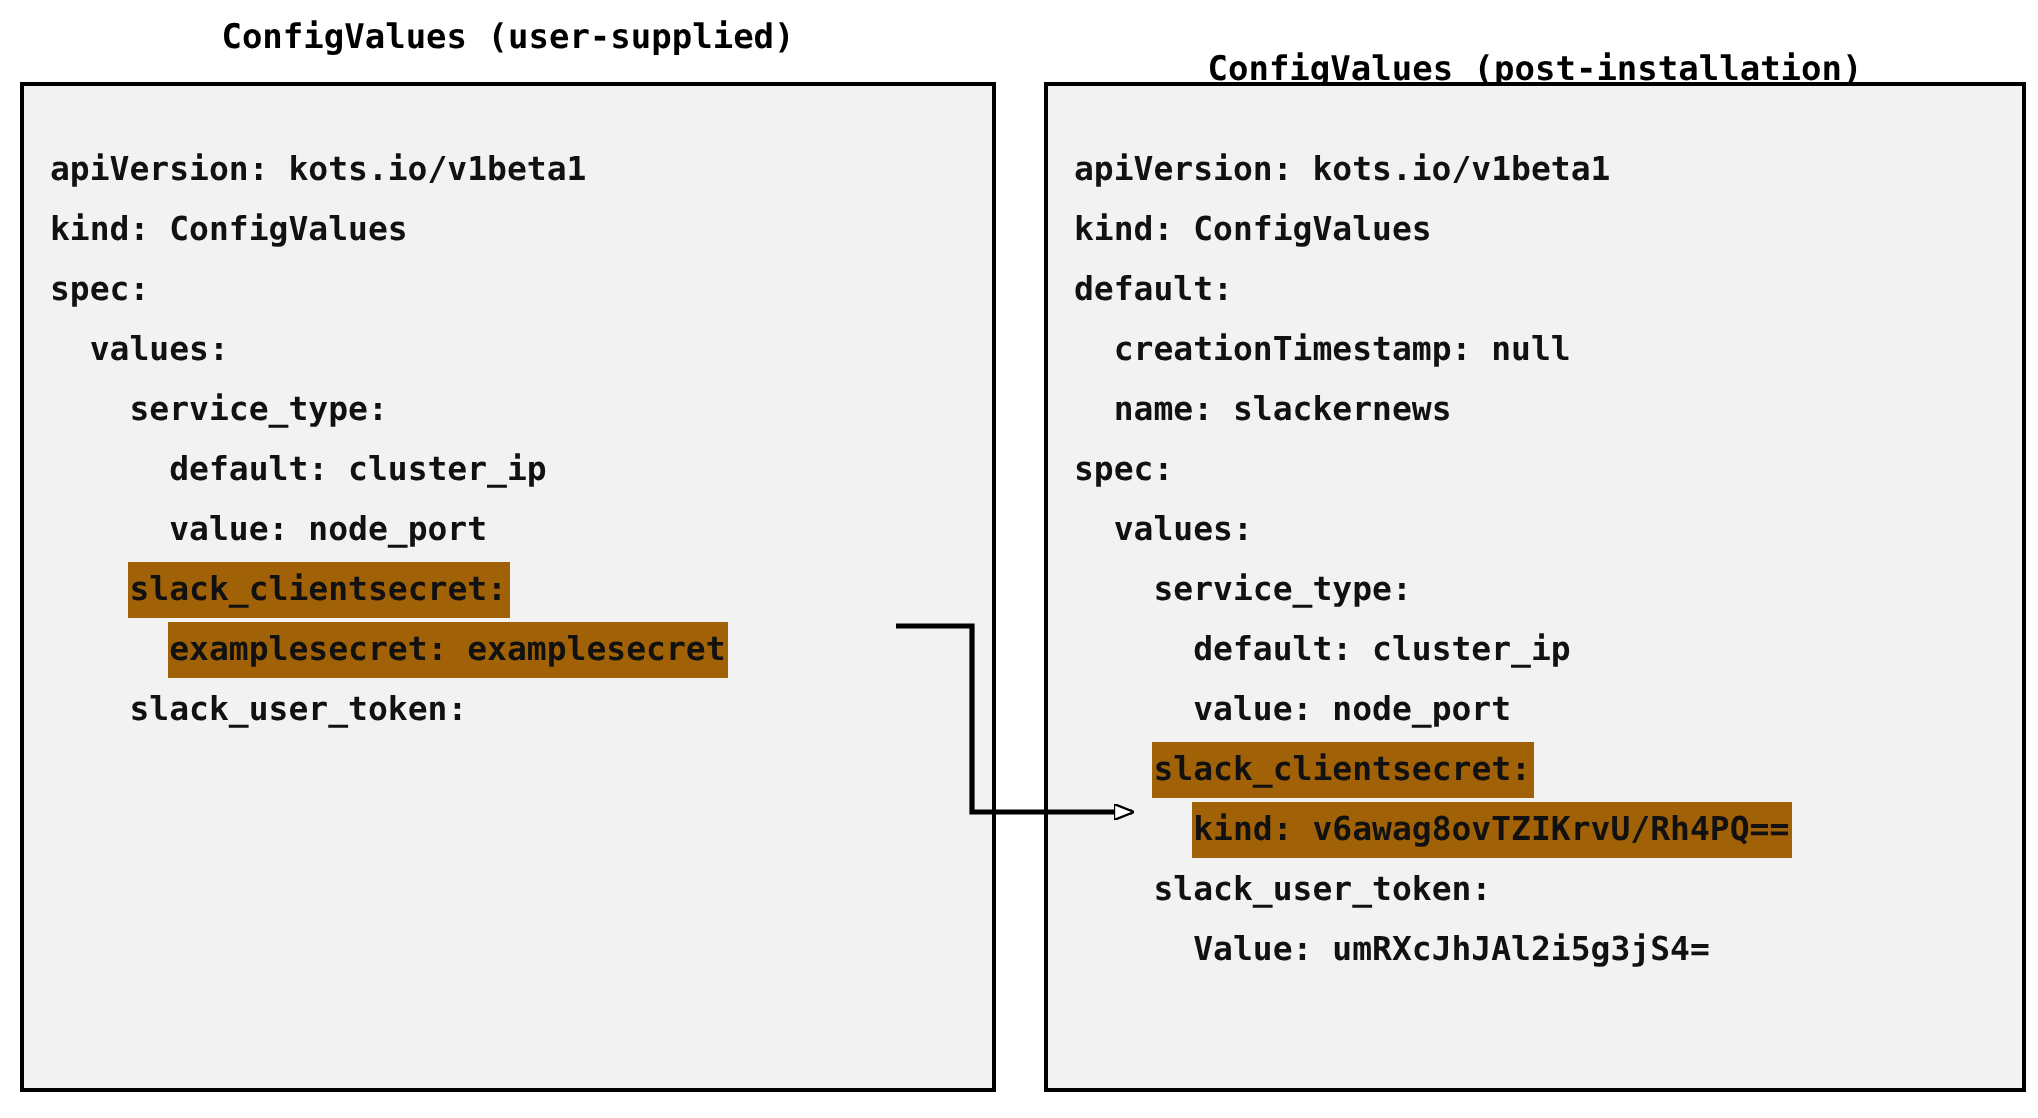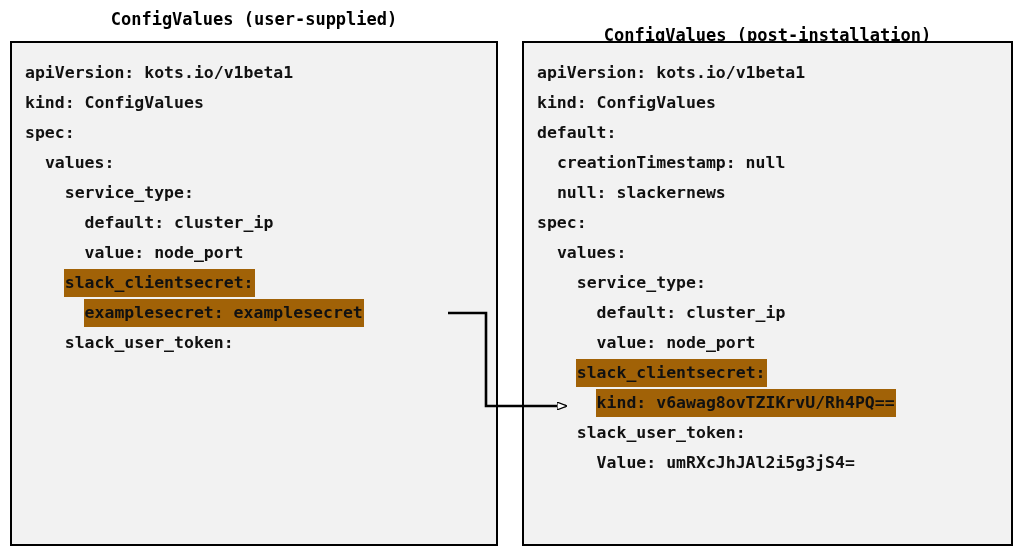--- a/index.html
+++ b/index.html
@@ -41,21 +41,21 @@
     background: #f2f2f2;
     border: 2px solid #000000;
     box-sizing: border-box;
     overflow: hidden;
   }
   #box-left  { left: 10px;  top: 41px; width: 488px; height: 505px; }
   #box-right { left: 522px; top: 41px; width: 491px; height: 505px; }
 
   .code-lines {
     position: absolute;
-    left: 0; top: 4px;
+    left: 0; top: 16px;
     padding: 11px 0 0 0;
     width: 100%;
   }
   .code-line {
     height: 30px;
     line-height: 30px;
     font-family: "DejaVu Sans Mono", "Liberation Mono", monospace;
     font-size: 16.5px;
     font-weight: bold;
     color: #111111;
@@ -104,21 +104,21 @@
         <div class="code-line"><span>    </span><span class="seg">slack_user_token:</span></div>
       </div>
   </div>
 
   <div class="code-box" id="box-right">
     <div class="code-lines" id="lines-right">
         <div class="code-line"><span class="seg">apiVersion: kots.io/v1beta1</span></div>
         <div class="code-line"><span class="seg">kind: ConfigValues</span></div>
         <div class="code-line"><span class="seg">default:</span></div>
         <div class="code-line"><span>  </span><span class="seg">creationTimestamp: null</span></div>
-        <div class="code-line"><span>  </span><span class="seg">null: slackernews</span></div>
+        <div class="code-line"><span>  </span><span class="seg">name: slackernews</span></div>
         <div class="code-line"><span class="seg">spec:</span></div>
         <div class="code-line"><span>  </span><span class="seg">values:</span></div>
         <div class="code-line"><span>    </span><span class="seg">service_type:</span></div>
         <div class="code-line"><span>      </span><span class="seg">default: cluster_ip</span></div>
         <div class="code-line"><span>      </span><span class="seg">value: node_port</span></div>
         <div class="code-line hl"><span>    </span><span class="seg">slack_clientsecret:</span></div>
         <div class="code-line hl"><span>      </span><span class="seg">kind: v6awag8ovTZIKrvU/Rh4PQ==</span></div>
         <div class="code-line"><span>    </span><span class="seg">slack_user_token:</span></div>
         <div class="code-line"><span>      </span><span class="seg">Value: umRXcJhJAl2i5g3jS4=</span></div>
       </div>

